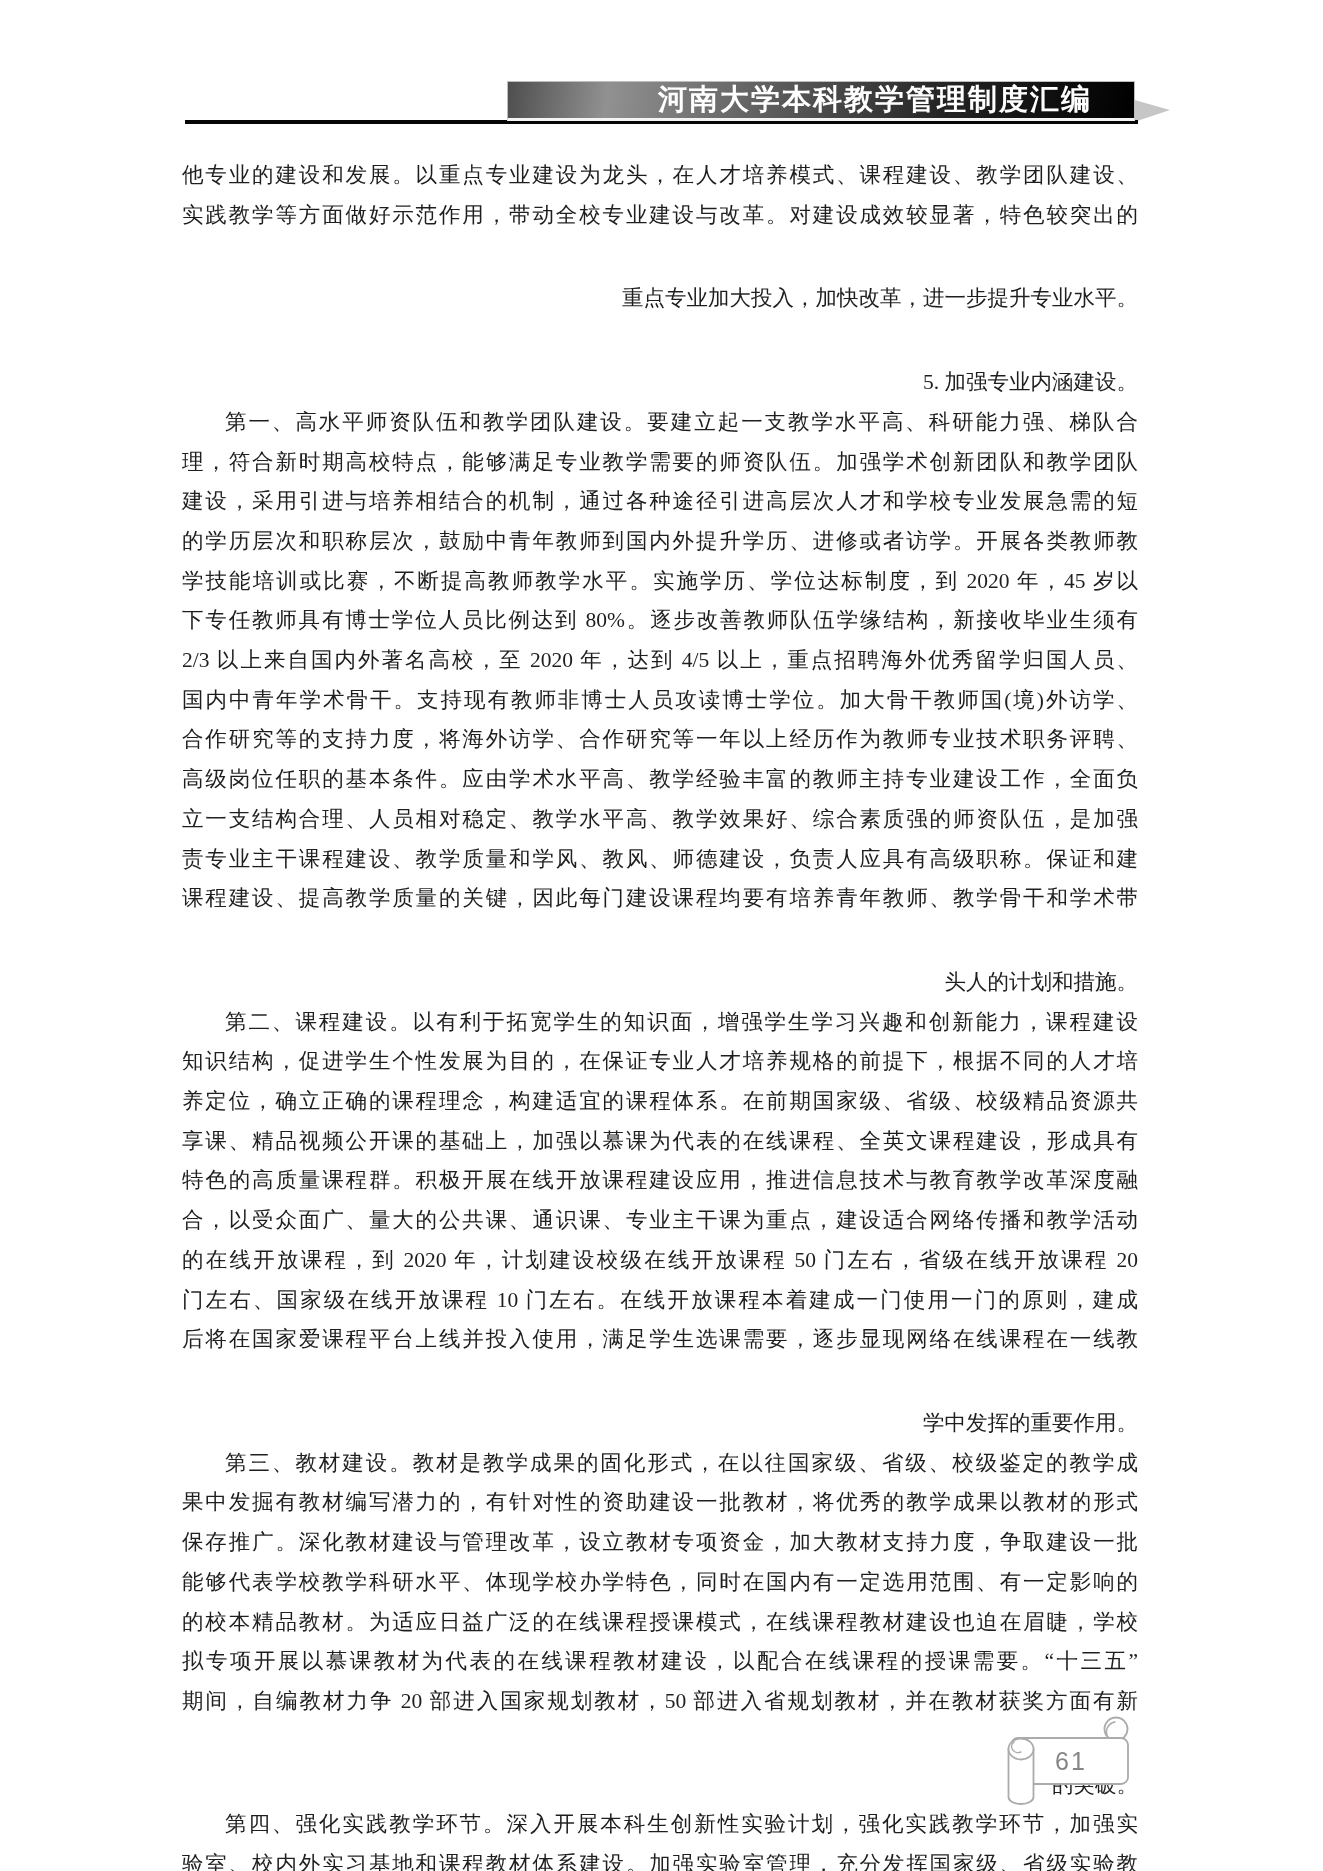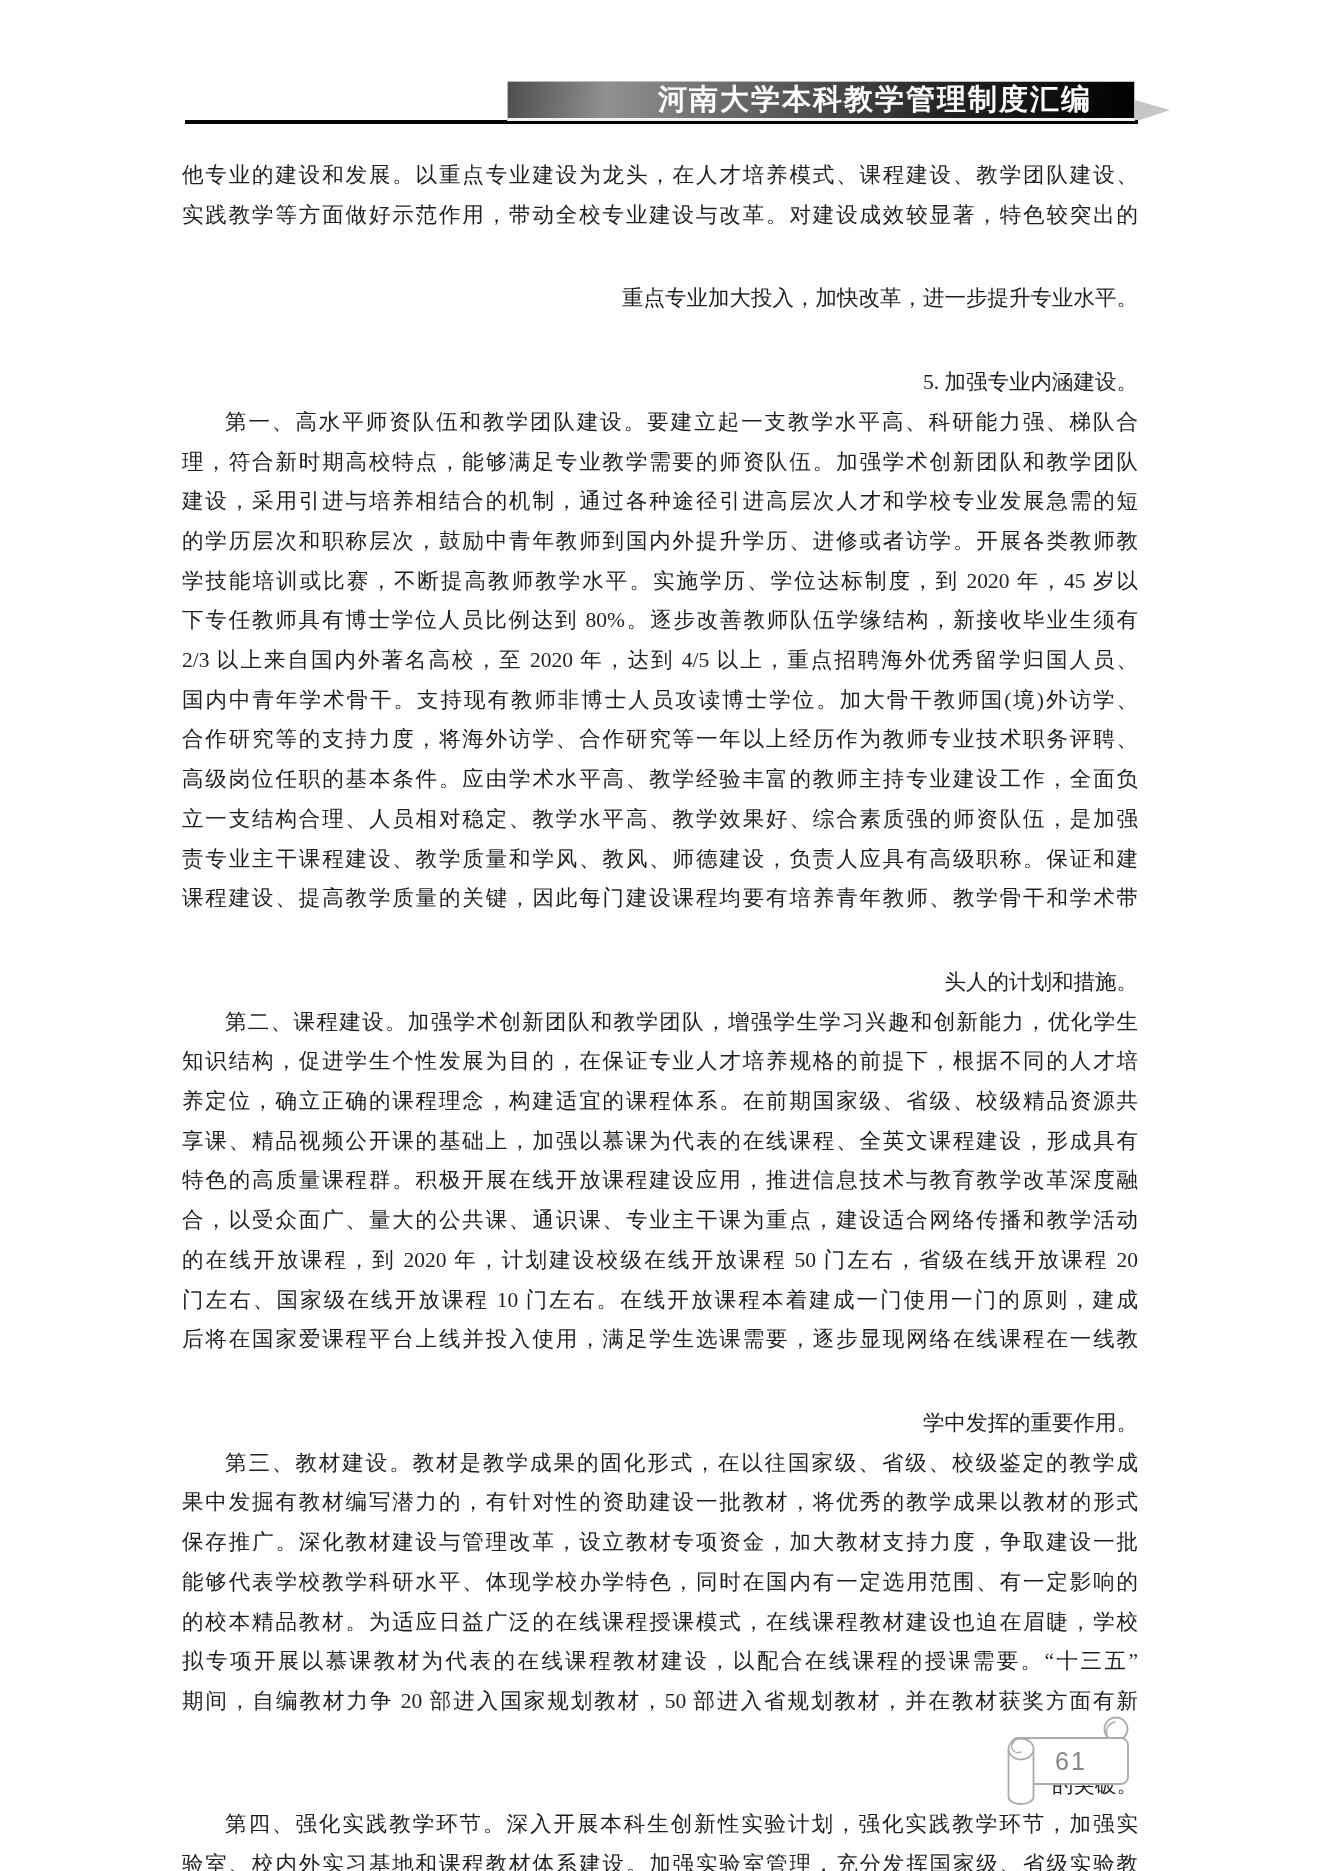--- a/index.html
+++ b/index.html
@@ -54,21 +54,21 @@
       <div class="line">学技能培训或比赛，不断提高教师教学水平。实施学历、学位达标制度，到 2020 年，45 岁以</div>
       <div class="line">下专任教师具有博士学位人员比例达到 80%。逐步改善教师队伍学缘结构，新接收毕业生须有</div>
       <div class="line">2/3 以上来自国内外著名高校，至 2020 年，达到 4/5 以上，重点招聘海外优秀留学归国人员、</div>
       <div class="line">国内中青年学术骨干。支持现有教师非博士人员攻读博士学位。加大骨干教师国(境)外访学、</div>
       <div class="line">合作研究等的支持力度，将海外访学、合作研究等一年以上经历作为教师专业技术职务评聘、</div>
       <div class="line">高级岗位任职的基本条件。应由学术水平高、教学经验丰富的教师主持专业建设工作，全面负</div>
       <div class="line">立一支结构合理、人员相对稳定、教学水平高、教学效果好、综合素质强的师资队伍，是加强</div>
       <div class="line">责专业主干课程建设、教学质量和学风、教风、师德建设，负责人应具有高级职称。保证和建</div>
       <div class="line">课程建设、提高教学质量的关键，因此每门建设课程均要有培养青年教师、教学骨干和学术带</div>
       <div class="line short">头人的计划和措施。</div>
-      <div class="line indent">第二、课程建设。加强学术创新团队和教学团队，增强学生学习兴趣和创新能力，优化学生</div>
+      <div class="line indent">第二、课程建设。以有利于拓宽学生的知识面，增强学生学习兴趣和创新能力，课程建设</div>
       <div class="line">知识结构，促进学生个性发展为目的，在保证专业人才培养规格的前提下，根据不同的人才培</div>
       <div class="line">养定位，确立正确的课程理念，构建适宜的课程体系。在前期国家级、省级、校级精品资源共</div>
       <div class="line">享课、精品视频公开课的基础上，加强以慕课为代表的在线课程、全英文课程建设，形成具有</div>
       <div class="line">特色的高质量课程群。积极开展在线开放课程建设应用，推进信息技术与教育教学改革深度融</div>
       <div class="line">合，以受众面广、量大的公共课、通识课、专业主干课为重点，建设适合网络传播和教学活动</div>
       <div class="line">的在线开放课程，到 2020 年，计划建设校级在线开放课程 50 门左右，省级在线开放课程 20</div>
       <div class="line">门左右、国家级在线开放课程 10 门左右。在线开放课程本着建成一门使用一门的原则，建成</div>
       <div class="line">后将在国家爱课程平台上线并投入使用，满足学生选课需要，逐步显现网络在线课程在一线教</div>
       <div class="line short">学中发挥的重要作用。</div>
       <div class="line indent">第三、教材建设。教材是教学成果的固化形式，在以往国家级、省级、校级鉴定的教学成</div>

